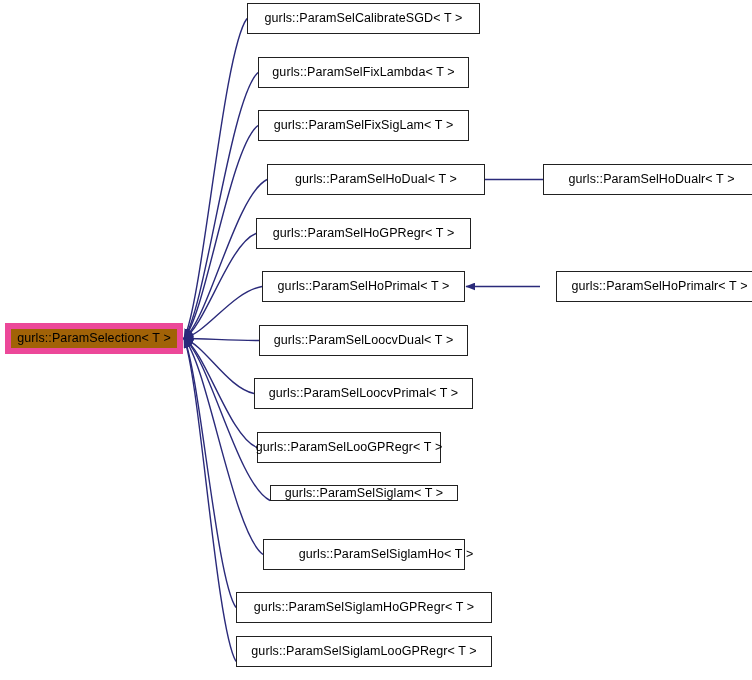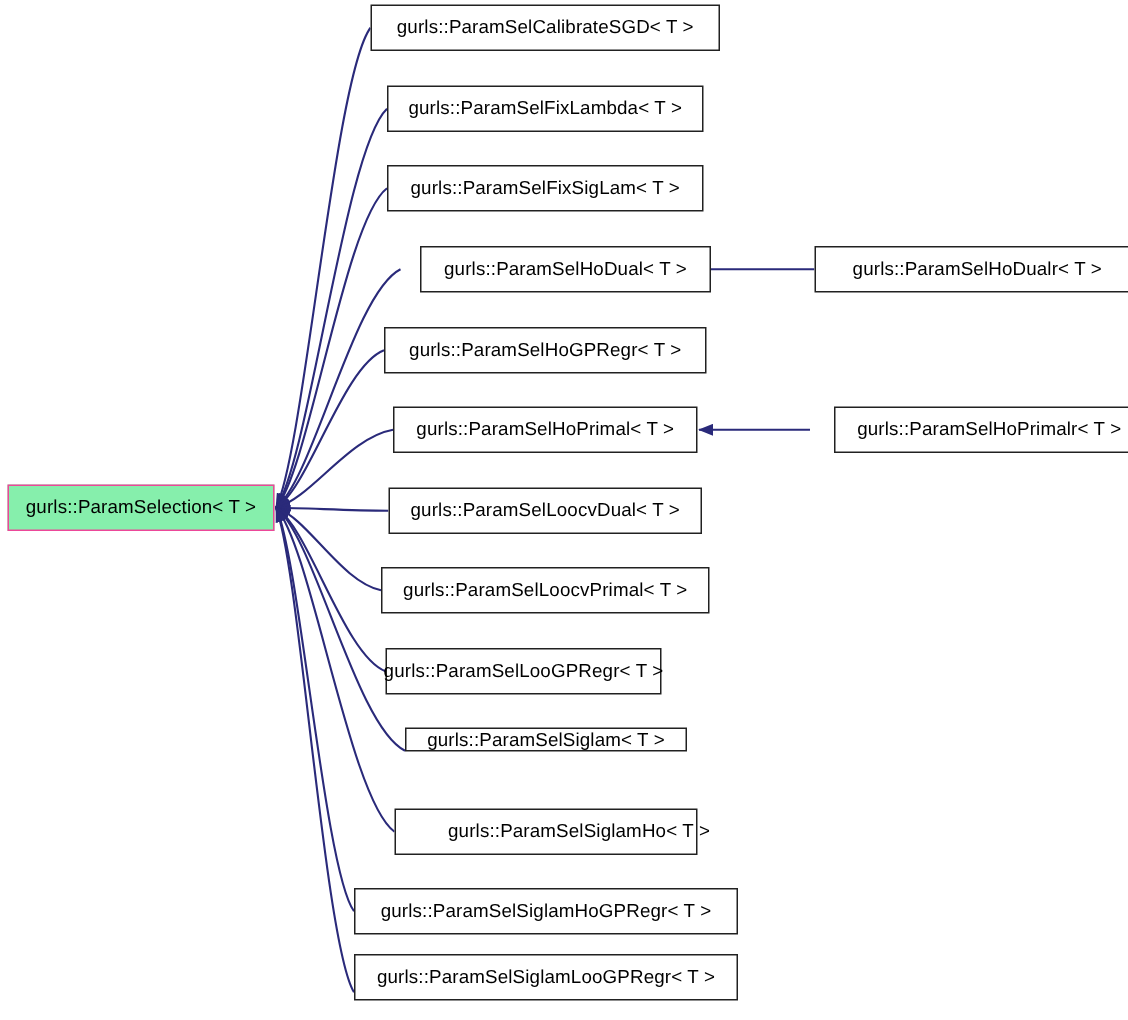--- a/index.html
+++ b/index.html
@@ -34,22 +34,22 @@
     font-size: 12.5px;
     line-height: 1;
     display: flex;
     align-items: center;
     justify-content: center;
     white-space: nowrap;
     letter-spacing: 0.1px;
     z-index: 5;
   }
   .node.root {
-    background: #86efac;
-    border: 1px solid #ec4899;
+    background: #a16207;
+    border: 6px solid #ec4899;
   }
   .node-label {
     display: block;
     padding: 0 2px;
   }
 </style>
 </head>
 <body>
 
 <div id="diagram">
@@ -86,21 +86,21 @@
   <div id="derived-layer">
       <div class="node" id="node-calibratesgd" style="left: 247px; top: 3px; width: 233px; height: 31px;">
         <span class="node-label">gurls::ParamSelCalibrateSGD&lt; T &gt;</span>
       </div>
       <div class="node" id="node-fixlambda" style="left: 258px; top: 57px; width: 211px; height: 31px;">
         <span class="node-label">gurls::ParamSelFixLambda&lt; T &gt;</span>
       </div>
       <div class="node" id="node-fixsiglam" style="left: 258px; top: 110px; width: 211px; height: 31px;">
         <span class="node-label">gurls::ParamSelFixSigLam&lt; T &gt;</span>
       </div>
-      <div class="node" id="node-hodual" style="left: 280px; top: 164px; width: 194px; height: 31px;">
+      <div class="node" id="node-hodual" style="left: 267px; top: 164px; width: 218px; height: 31px;">
         <span class="node-label">gurls::ParamSelHoDual&lt; T &gt;</span>
       </div>
       <div class="node" id="node-hogpregr" style="left: 256px; top: 218px; width: 215px; height: 31px;">
         <span class="node-label">gurls::ParamSelHoGPRegr&lt; T &gt;</span>
       </div>
       <div class="node" id="node-hoprimal" style="left: 262px; top: 271px; width: 203px; height: 31px;">
         <span class="node-label">gurls::ParamSelHoPrimal&lt; T &gt;</span>
       </div>
       <div class="node" id="node-loocvdual" style="left: 259px; top: 325px; width: 209px; height: 31px;">
         <span class="node-label">gurls::ParamSelLoocvDual&lt; T &gt;</span>

